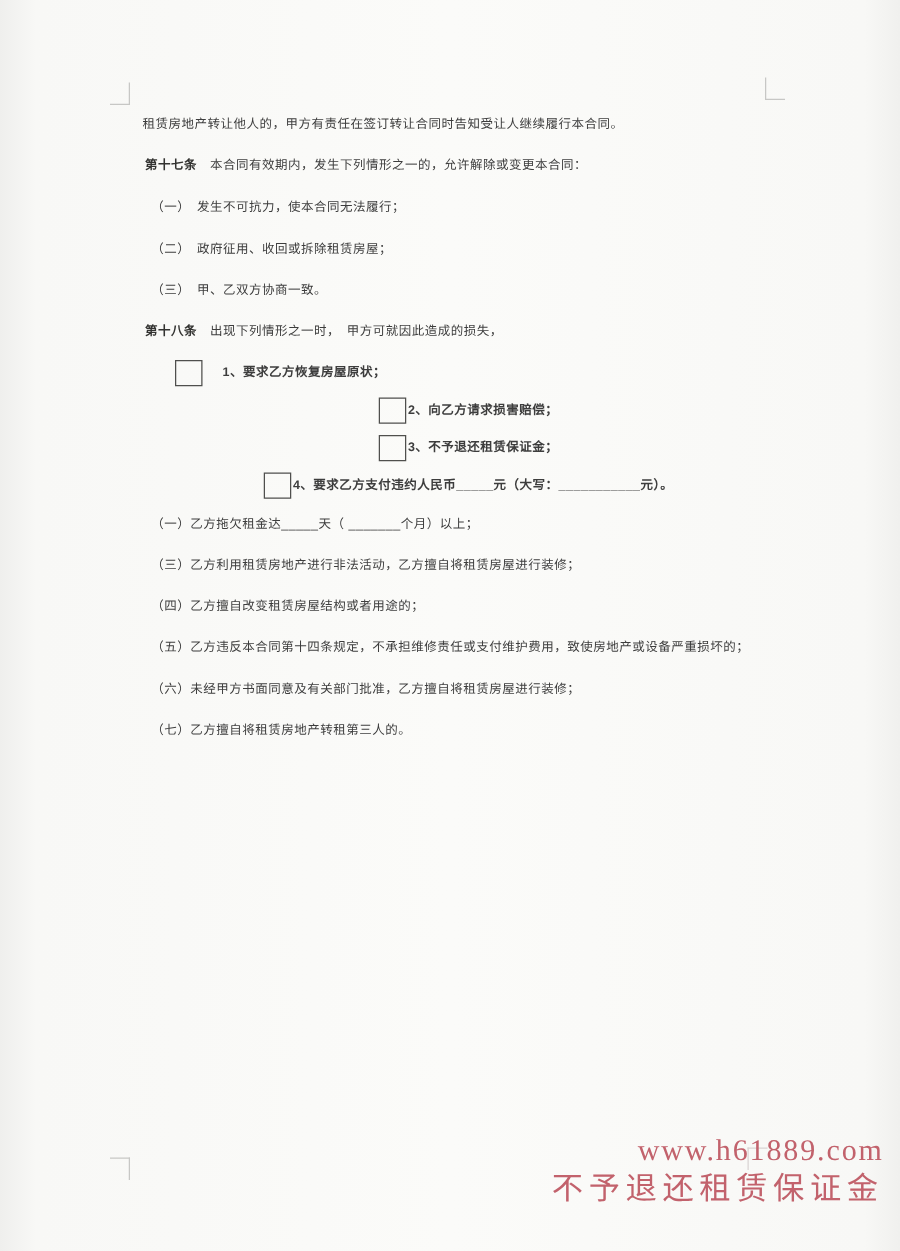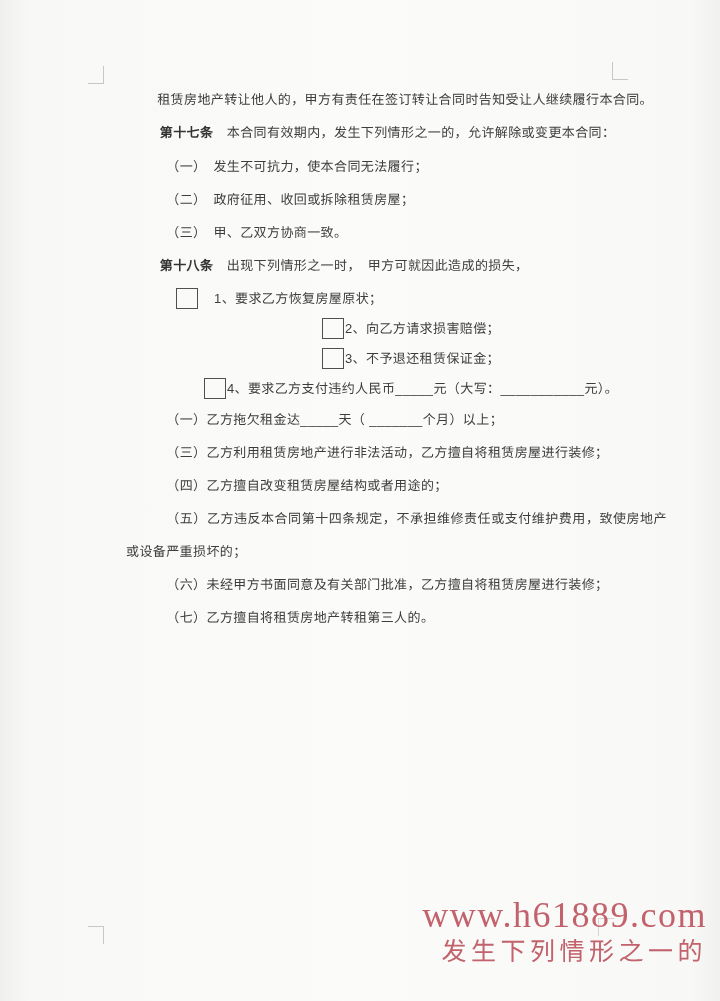--- a/index.html
+++ b/index.html
@@ -23,35 +23,34 @@
   .crop-tl { left: 88px;  top: 66px;  border-right: 1px solid #c7c7c5; border-bottom: 1px solid #c7c7c5; }
   .crop-tr { left: 612px; top: 62px;  border-left: 1px solid #c7c7c5;  border-bottom: 1px solid #c7c7c5; }
   .crop-bl { left: 88px;  top: 926px; border-right: 1px solid #c7c7c5; border-top: 1px solid #c7c7c5; }
   .crop-br { left: 598px; top: 918px; border-left: 1px solid #d9d4d3;  border-top: 1px solid #d9d4d3; }
 
   .doc {
     position: absolute;
     left: 90px;
     top: 83px;
     width: 541px;
-    font-size: 13px;
+    font-size: 10px;
     line-height: 33px;
     text-align: justify;
     letter-spacing: 0.4px;
-    margin-left: 36px;
   }
 
   .doc p { margin: 0; }
   .ind2 { text-indent: 2.4em; }
   .ind25 { text-indent: 2.6em; }
   .ind3 { text-indent: 3.1em; }
   .bold { font-weight: bold; color: #333331; font-family: Liberation Mono, monospace; }
 
   
-  .cb-row { display: flex; align-items: center; height: 30px; }
+  .cb-row { display: flex; align-items: center; height: 30px; font-weight: bold; }
   .cb-row .box {
     width: 22px; height: 21px;
     border: 1.5px solid #4f4f4d;
     background: transparent;
     flex: 0 0 auto;
   }
   .cb-row-1 { margin-left: 50px; }
   .cb-row-1 .txt { margin-left: 16px; }
   .cb-row-n { margin-left: 29px; justify-content: center; }
   .cb-row-n .txt { margin-left: 1px; }
@@ -67,21 +66,21 @@
 
   .watermark {
     position: absolute;
     right: 13px;
     bottom: 36px;
     text-align: right;
     line-height: 1.12;
   }
   .watermark .wm-url {
     font-family: "Liberation Serif", "DejaVu Serif", serif;
-    font-size: 36px;
+    font-size: 24px;
     letter-spacing: 1.5px;
   }
   .watermark .wm-caption {
     font-size: 25px;
     letter-spacing: 4.5px;
     margin-top: 2px;
   }
 </style>
 </head>
 <body>
@@ -129,16 +128,16 @@
     <p class="ind3">（五）乙方违反本合同第十四条规定，不承担维修责任或支付维护费用，致使房地产或设备严重损坏的；</p>
     <p class="ind3">（六）未经甲方书面同意及有关部门批准，乙方擅自将租赁房屋进行装修；</p>
     <p class="ind3">（七）乙方擅自将租赁房地产转租第三人的。</p>
 
 
 
   </div>
 
   <div class="watermark" style="color: rgb(194, 98, 108);">
     <div class="wm-url">www.h61889.com</div>
-    <div class="wm-caption">发生下列情形之一的</div>
+    <div class="wm-caption">不予退还租赁保证金</div>
   </div>
 
 </div>
 
 </body></html>

